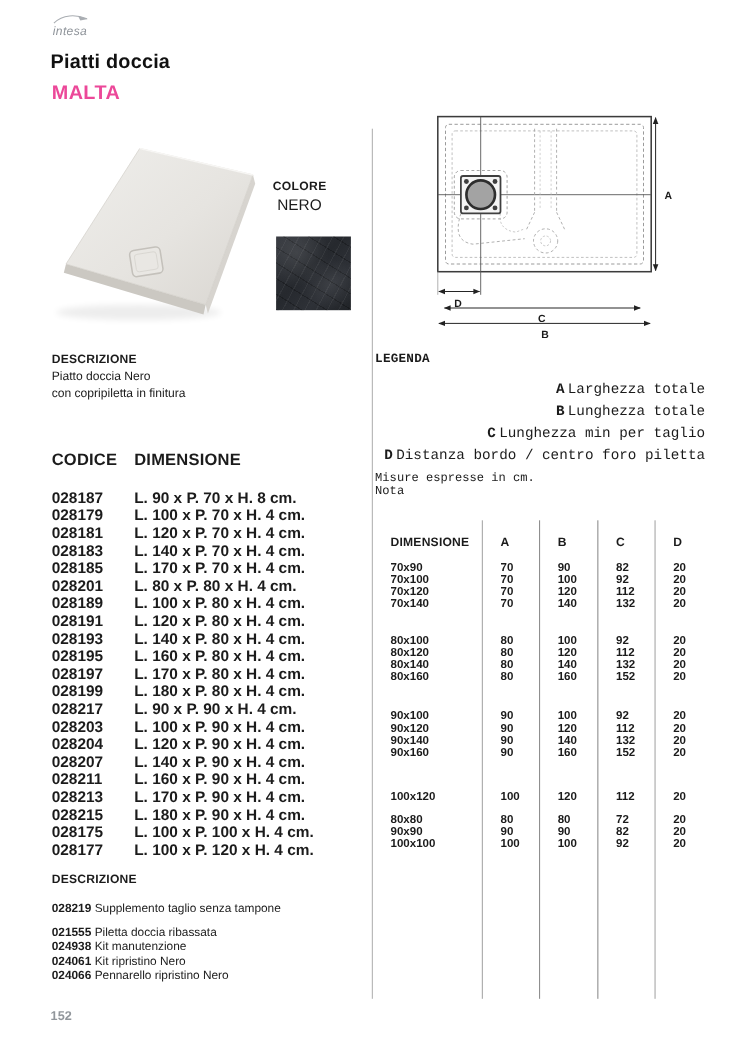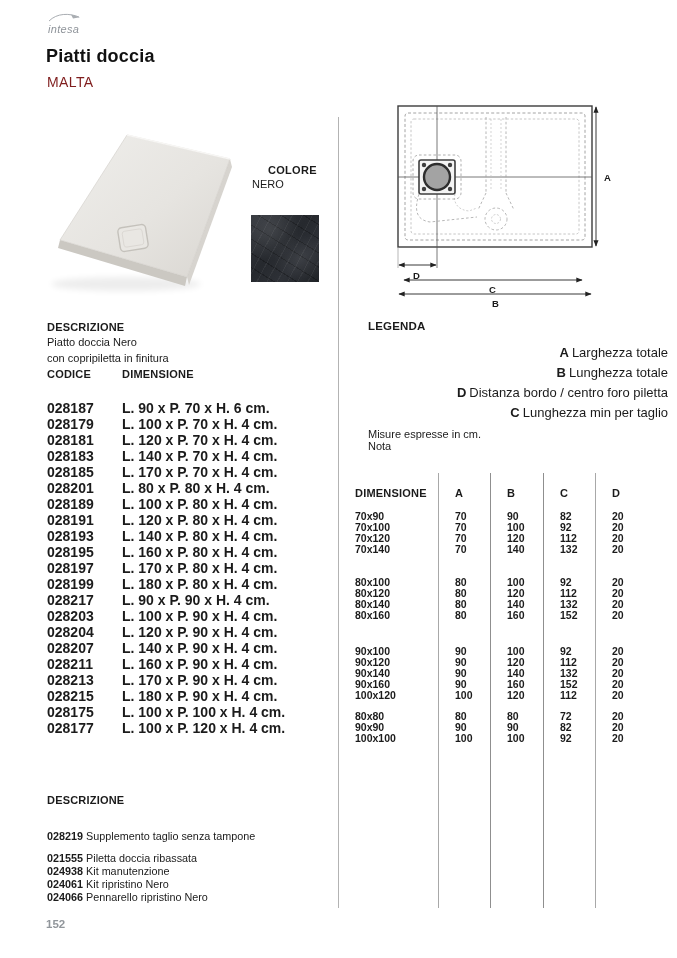--- a/index.html
+++ b/index.html
@@ -4,74 +4,74 @@
 <style>
   html,body{margin:0;padding:0;background:#ffffff;}
   .page{
     position:relative;width:677px;height:958px;background:#ffffff;overflow:hidden;
     font-family:"Liberation Sans",sans-serif;color:#1b1b1b;
   }
   
   .logo{position:absolute;left:47px;top:10px;width:60px;height:30px;}
   .logo-text{position:absolute;left:1px;top:13px;font-size:11px;font-style:italic;color:#8f949a;letter-spacing:.3px;}
   .title{position:absolute;left:46px;top:46px;font-size:18px;font-weight:600;letter-spacing:.2px;color:#111;}
-  .subtitle{position:absolute;left:47px;top:74px;font-size:14px;font-weight:normal;letter-spacing:.4px;color:#7f1d1d;}
+  .subtitle{position:absolute;left:47px;top:74px;font-size:18px;font-weight:bold;letter-spacing:.4px;color:#ec4899;}
   
   .tray-svg{position:absolute;left:48px;top:126px;}
-  .colore-label{position:absolute;left:268px;top:164px;font-size:11px;font-weight:bold;letter-spacing:.3px;}
-  .colore-value{position:absolute;left:252px;top:178px;font-size:11px;}
+  .colore-label{position:absolute;left:248px;top:164px;font-size:11px;font-weight:bold;letter-spacing:.3px;}
+  .colore-value{position:absolute;left:252px;top:178px;font-size:14px;}
   .swatch{
     position:absolute;left:251px;top:215px;width:68px;height:67px;
     background:
       radial-gradient(ellipse at 28% 22%, rgba(255,255,255,.10), transparent 42%),
       radial-gradient(ellipse at 72% 64%, rgba(255,255,255,.07), transparent 38%),
       repeating-linear-gradient(118deg, rgba(255,255,255,.05) 0 1px, transparent 1px 9px),
       repeating-linear-gradient(32deg, rgba(0,0,0,.25) 0 1px, transparent 1px 12px),
       linear-gradient(135deg,#34373d 0%,#26292e 45%,#2e3137 70%,#202327 100%);
   }
   
   .v-divider{position:absolute;left:338px;top:117px;width:1px;height:791px;background:#b3b3b3;}
   .col-sep{position:absolute;top:473px;height:435px;width:1px;background:#9b9b9b;}
   .sep1{left:438px;background:#a8a8a8;} .sep2{left:490px;background:#8f8f8f;}
   .sep3{left:543px;background:#8f8f8f;} .sep4{left:595px;background:#a8a8a8;}
   
   .descr{position:absolute;left:47px;top:321px;width:280px;}
   .descr .hd{font-size:11px;font-weight:bold;letter-spacing:.2px;}
   .descr .ln{font-size:11px;line-height:13px;margin-top:3px;}
   .descr .ln:first-of-type{margin-top:5px;}
   .codes{position:absolute;left:47px;top:368px;width:285px;}
-  .codes-head{display:flex;font-size:11px;font-weight:bold;letter-spacing:.2px;height:13px;line-height:13px;}
+  .codes-head{display:flex;font-size:15px;font-weight:bold;letter-spacing:.2px;height:13px;line-height:13px;margin-top:44px;}
   .codes-head .ch0{width:75px;}
   .codes-rows{margin-top:19px;}
   .code-row{display:flex;height:16px;line-height:16px;font-size:14px;font-weight:bold;}
   .code-row .cc{width:75px;}
   
-  .legend{position:absolute;left:368px;top:320px;width:300px;}
+  .legend{position:absolute;left:341px;top:320px;width:300px;font-family:Liberation Mono, monospace;}
   .legend .hd{font-size:11.5px;font-weight:bold;letter-spacing:.2px;}
   .legend-items{margin-top:15px;}
   .legend-item{font-size:13px;line-height:11px;height:11px;margin-bottom:9px;text-align:right;}
   .legend-item b{margin-right:3px;}
   .legend-note{margin-top:10px;font-size:11px;line-height:12px;}
   
   .dim-table{position:absolute;left:355px;top:470px;width:305px;height:440px;}
   .dim-head{position:absolute;top:17px;left:0;display:flex;font-weight:bold;font-size:11px;height:12px;line-height:12px;letter-spacing:.2px;}
   .dim-rows{position:absolute;top:41px;left:0;right:0;}
   .dim-row{display:flex;height:11px;line-height:11px;font-size:10.5px;font-weight:bold;justify-content:flex-end;}
   .hc,.dc{box-sizing:border-box;display:block;}
   .c0{width:83px;} .c1{width:52px;padding-left:17px;} .c2{width:53px;padding-left:17px;}
   .c3{width:52px;padding-left:17px;} .c4{width:65px;padding-left:17px;}
   .dim-group{margin:0;}
   .dim-group:nth-child(2){margin-top:22px;}
   .dim-group:nth-child(3){margin-top:25px;}
-  .dim-group:nth-child(4){}
+  .dim-group:nth-child(4){margin-top:29px;}
   .dim-group:nth-child(5){margin-top:10px;}
   
   .extra{position:absolute;left:47px;top:794px;width:300px;}
   .extra .hd{font-size:11px;font-weight:bold;letter-spacing:.2px;height:13px;line-height:13px;}
-  .extra-group{margin-top:23px;}
+  .extra-group{margin-top:13px;}
   .extra-group + .extra-group{margin-top:9px;}
   .extra-row{font-size:10.8px;line-height:13px;height:13px;}
   .extra-row b{margin-right:3px;}
   
   .pagenum{position:absolute;left:46px;top:918px;font-size:11.5px;font-weight:bold;color:#91969b;}
   
   .diagram-svg{position:absolute;left:385px;top:98px;}
 </style>
 </head>
 <body>
@@ -180,21 +180,21 @@
   </div>
 
   <div class="codes">
     <div class="codes-head">
       <span class="ch0">CODICE</span>
       <span>DIMENSIONE</span>
     </div>
     <div class="codes-rows" id="codes-rows">
         <div class="code-row">
           <span class="cc">028187</span>
-          <span>L. 90 x P. 70 x H. 6 cm.</span>
+          <span>L. 90 x P. 70 x H. 8 cm.</span>
         </div>
         <div class="code-row">
           <span class="cc">028179</span>
           <span>L. 100 x P. 70 x H. 4 cm.</span>
         </div>
         <div class="code-row">
           <span class="cc">028181</span>
           <span>L. 120 x P. 70 x H. 4 cm.</span>
         </div>
         <div class="code-row">
@@ -270,22 +270,22 @@
           <span>L. 100 x P. 120 x H. 4 cm.</span>
         </div>
       </div>
   </div>
 
   <div class="legend">
     <div class="hd">LEGENDA</div>
     <div class="legend-items" id="legend-items">
         <div class="legend-item"><b>A</b><span>Larghezza totale</span></div>
         <div class="legend-item"><b>B</b><span>Lunghezza totale</span></div>
+        <div class="legend-item"><b>C</b><span>Lunghezza min per taglio</span></div>
         <div class="legend-item"><b>D</b><span>Distanza bordo / centro foro piletta</span></div>
-        <div class="legend-item"><b>C</b><span>Lunghezza min per taglio</span></div>
       </div>
     <div class="legend-note">
       <div>Misure espresse in cm.</div>
       <div>Nota</div>
     </div>
   </div>
 
   <div class="dim-table">
     <div class="dim-head">
       <span class="hc c0">DIMENSIONE</span>

